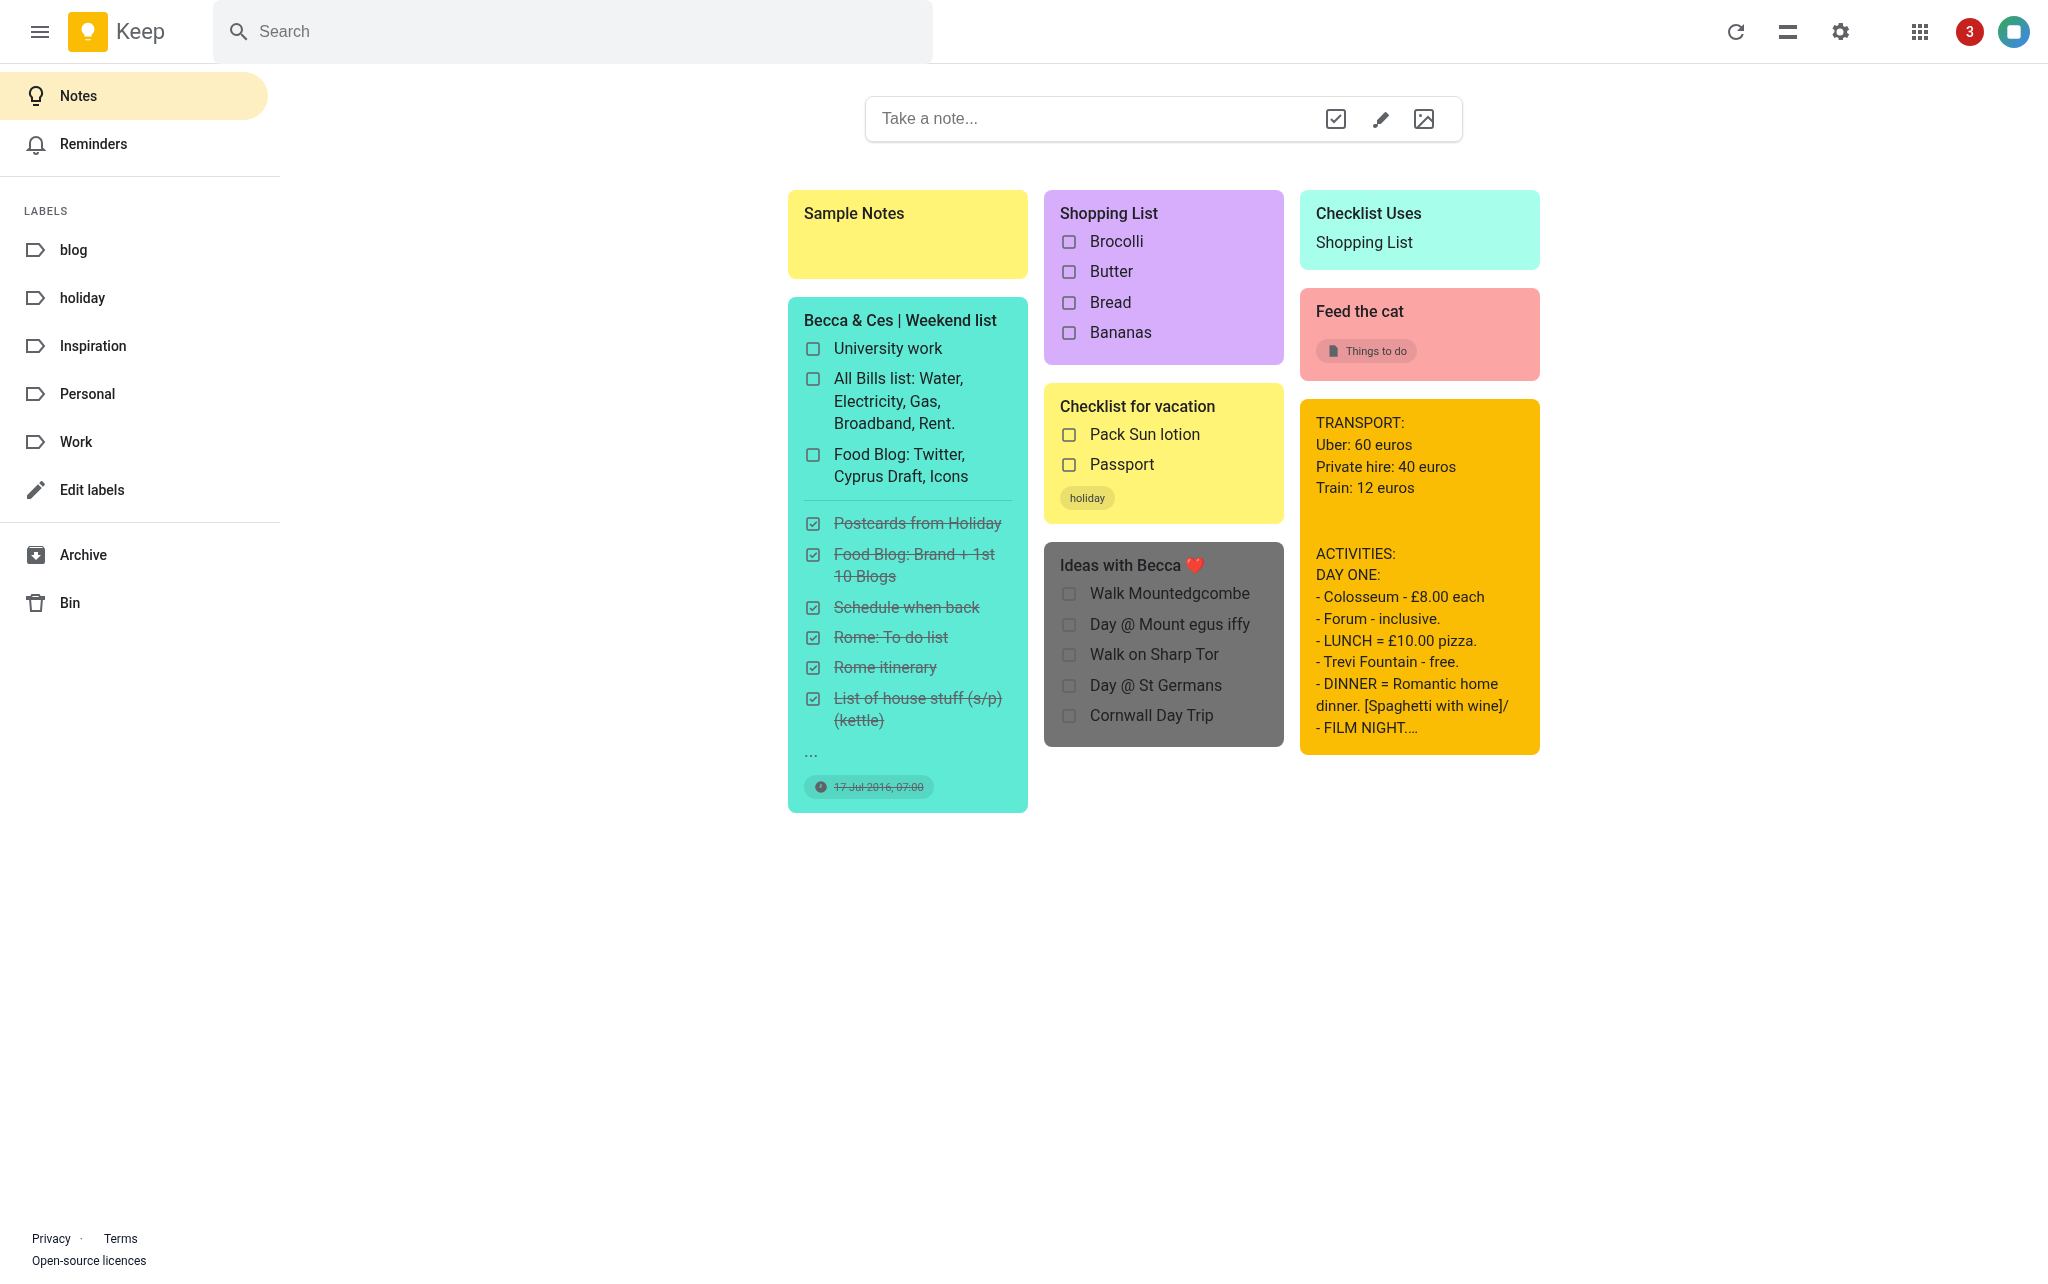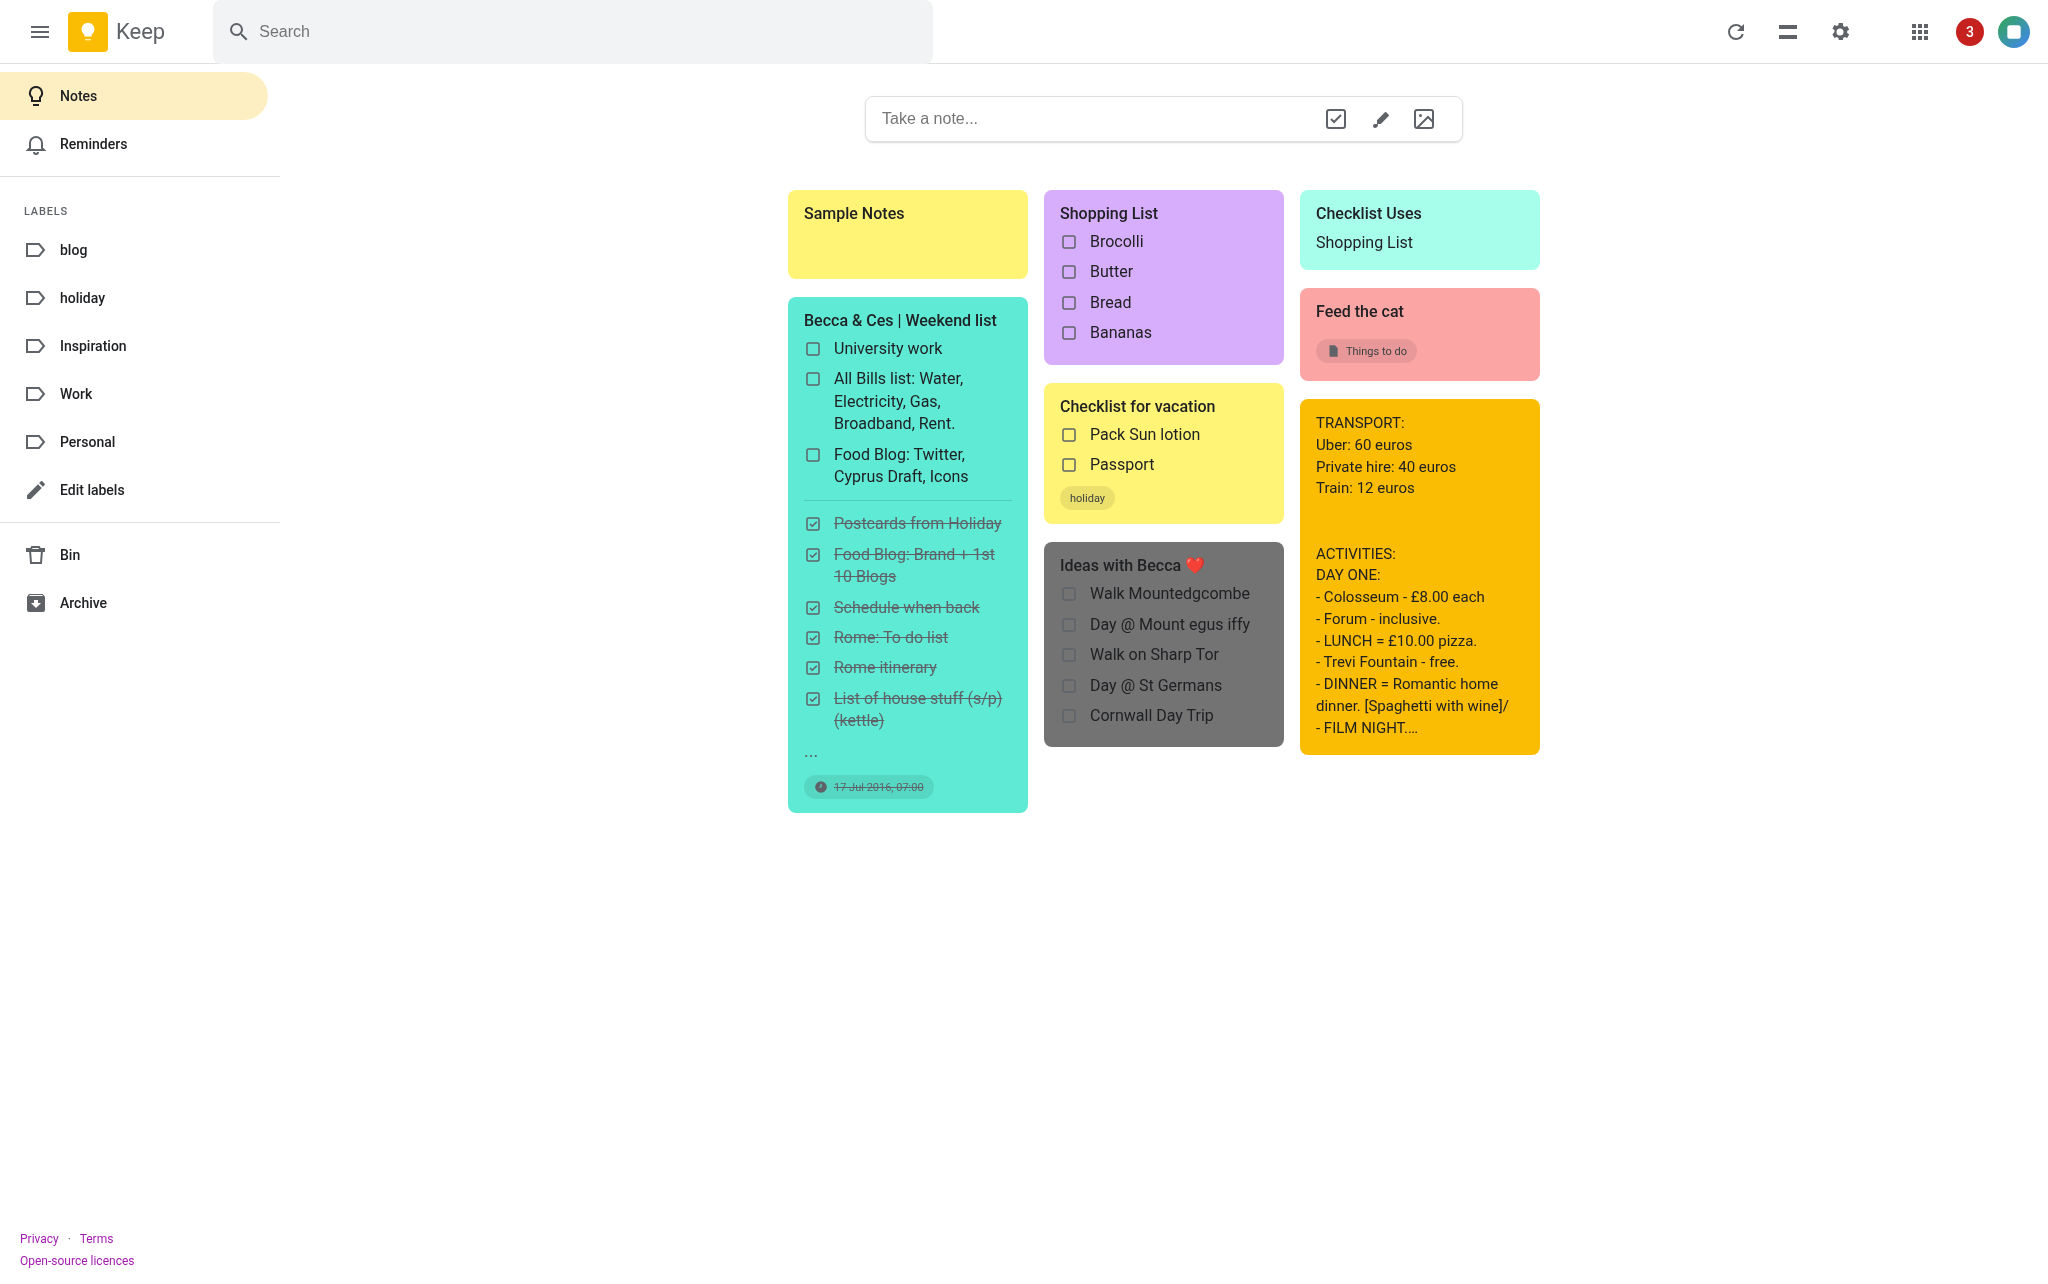--- a/index.html
+++ b/index.html
@@ -102,21 +102,21 @@
     font-size: 11px; color: #5f6368; font-weight: 500;
     letter-spacing: .8px; text-transform: uppercase;
     padding: 20px 24px 8px;
   }
   .side-divider { height:1px; background:#e0e0e0; margin: 8px 0; }
   .side-footer {
     margin-top: auto;
     padding: 16px 20px;
     font-size: 12px; color: #5f6368;
   }
-  .side-footer a { color: #a21caf; text-decoration: none; cursor:pointer; }
+  .side-footer a { color: #0f172a; text-decoration: none; cursor:pointer;margin-left:12px; }
   .side-footer .row1 { margin-bottom: 8px; }
   .side-footer .dot { margin: 0 6px; }
 
   
   .main {
     flex: 1;
     overflow-y: auto;
     padding: 32px 72px;
   }
   .compose {
@@ -288,55 +288,55 @@
             </svg>
           </span>
           <span class="nav-label">Inspiration</span>
         </div>
         <div class="nav-item">
           <span class="nicon">
             <svg width="24" height="24" viewBox="0 0 24 24" fill="none" stroke="currentColor" stroke-width="2">
               <path d="M3 6h12l5 6-5 6H3V6z"></path>
             </svg>
           </span>
+          <span class="nav-label">Personal</span>
+        </div>
+        <div class="nav-item">
+          <span class="nicon">
+            <svg width="24" height="24" viewBox="0 0 24 24" fill="none" stroke="currentColor" stroke-width="2">
+              <path d="M3 6h12l5 6-5 6H3V6z"></path>
+            </svg>
+          </span>
           <span class="nav-label">Work</span>
-        </div>
-        <div class="nav-item">
-          <span class="nicon">
-            <svg width="24" height="24" viewBox="0 0 24 24" fill="none" stroke="currentColor" stroke-width="2">
-              <path d="M3 6h12l5 6-5 6H3V6z"></path>
-            </svg>
-          </span>
-          <span class="nav-label">Personal</span>
         </div>
       </div>
     <div class="nav-item">
       <span class="nicon">
         <svg width="24" height="24" viewBox="0 0 24 24" fill="currentColor">
             <path d="M3 17.25V21h3.75l11-11-3.75-3.75-11 11zM20.71 7.04a1 1 0 000-1.41l-2.34-2.34a1 1 0 00-1.41 0L15.13 5.12l3.75 3.75 1.83-1.83z"></path>
           </svg>
       </span>
       <span class="nav-label">Edit labels</span>
     </div>
     <div class="side-divider"></div>
     <div class="nav-item">
       <span class="nicon">
         <svg width="24" height="24" viewBox="0 0 24 24" fill="currentColor">
+            <path d="M20.54 5.23l-1.39-1.68A1 1 0 0018.38 3H5.62a1 1 0 00-.77.35L3.46 5.23A2 2 0 003 6.5V19a2 2 0 002 2h14a2 2 0 002-2V6.5a2 2 0 00-.46-1.27zM12 17l-5-5h3V9h4v3h3l-5 5zM5.12 5l.81-1h12.14l.94 1H5.12z"></path>
+          </svg>
+      </span>
+      <span class="nav-label">Archive</span>
+    </div>
+    <div class="nav-item">
+      <span class="nicon">
+        <svg width="24" height="24" viewBox="0 0 24 24" fill="currentColor">
             <path d="M6 7h12l-1 13H7L6 7zm3-3h6l1 2h4v2H3V6h4l1-2z" fill="none" stroke="currentColor" stroke-width="2"></path>
           </svg>
       </span>
       <span class="nav-label">Bin</span>
-    </div>
-    <div class="nav-item">
-      <span class="nicon">
-        <svg width="24" height="24" viewBox="0 0 24 24" fill="currentColor">
-            <path d="M20.54 5.23l-1.39-1.68A1 1 0 0018.38 3H5.62a1 1 0 00-.77.35L3.46 5.23A2 2 0 003 6.5V19a2 2 0 002 2h14a2 2 0 002-2V6.5a2 2 0 00-.46-1.27zM12 17l-5-5h3V9h4v3h3l-5 5zM5.12 5l.81-1h12.14l.94 1H5.12z"></path>
-          </svg>
-      </span>
-      <span class="nav-label">Archive</span>
     </div>
 
     <div class="side-footer">
       <div class="row1">
         <a>Privacy</a>
         <span class="dot">·</span>
         <a>Terms</a>
       </div>
       <div>
         <a>Open-source licences</a>

